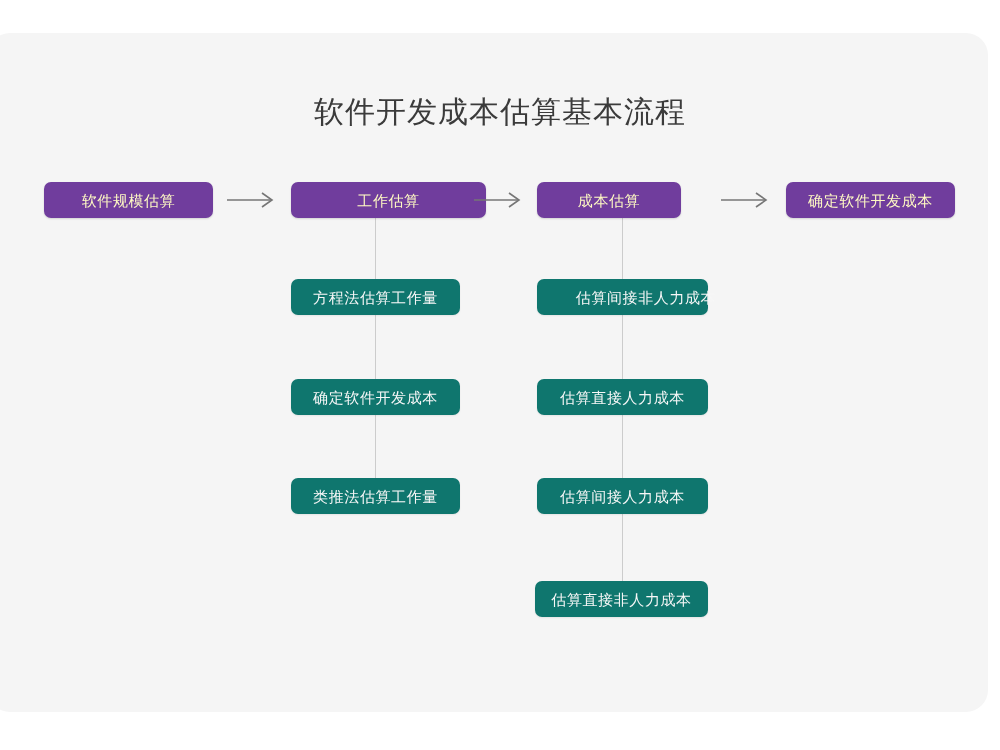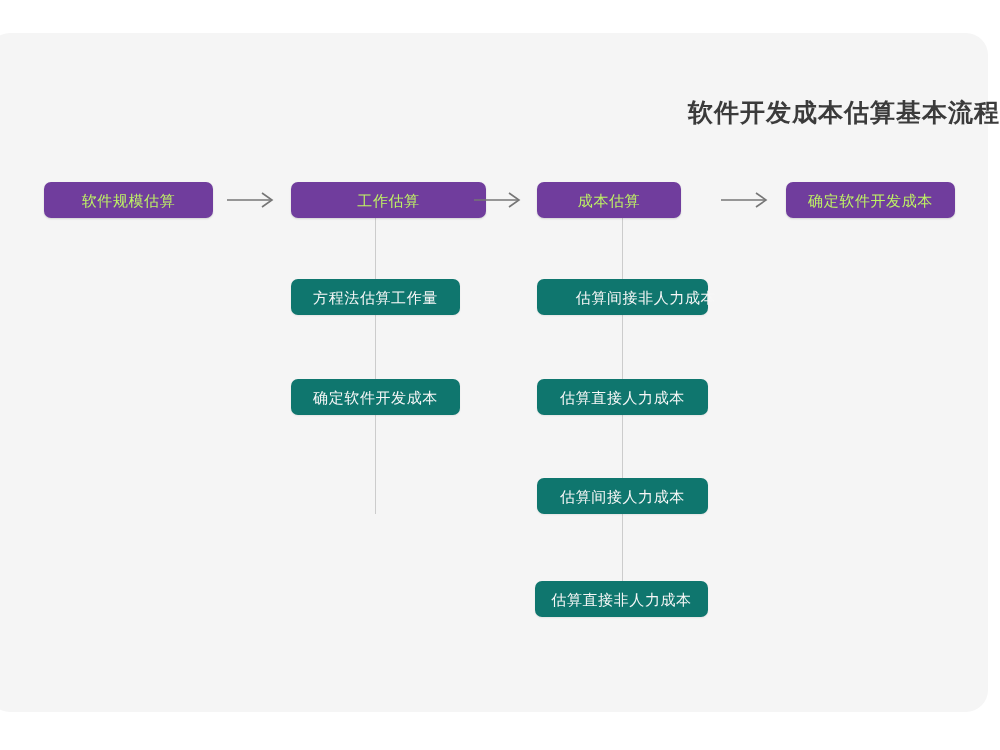--- a/index.html
+++ b/index.html
@@ -29,47 +29,47 @@
     height: 679px;
     background: #f5f5f5;
     border-radius: 22px;
   }
   
   .title {
     position: absolute;
     left: 0;
     top: 92px;
     width: 1000px;
-    text-align: right;
-    font-size: 25px;
+    text-align: center;
+    font-size: 30px;
     line-height: 40px;
     color: #3b3b3b;
     letter-spacing: 1px;
     white-space: nowrap;
-    font-weight: 700;
+    font-weight: 400;
   }
   
   .vline {
     position: absolute;
     width: 1px;
     background: #cccccc;
   }
   
   .node {
     position: absolute;
     box-sizing: border-box;
     display: flex;
     align-items: center;
     justify-content: center;
     border-radius: 7px;
     font-size: 15px;
     line-height: 1;
     letter-spacing: 0.6px;
     white-space: nowrap;
-    color: #bef264;
+    color: #fef9c3;
     height: 36px;
   }
   .node.primary {
     background: #703d9d;
     box-shadow: 0 1px 2px rgba(0,0,0,0.14);
   }
   .node.secondary {
     background: #0f766e;
     color: #f7f7f7;
     box-shadow: 0 1px 2px rgba(0,0,0,0.07);
@@ -122,20 +122,21 @@
     <svg width="52" height="20" viewBox="0 0 52 20" aria-hidden="true">
       <line x1="1" y1="10" x2="45" y2="10" stroke="#767676" stroke-width="1.6"></line>
       <polyline points="36,3 46,10 36,17" fill="none" stroke="#767676" stroke-width="1.6"></polyline>
     </svg>
   </div>
 
   <div class="node secondary" style="left:291px; top:279px; width:169px;">方程法估算工作量</div>
 
   <div class="node secondary" style="left:291px; top:379px; width:169px;">确定软件开发成本</div>
 
+  <div class="node secondary" style="left:291px; top:478px; width:169px;">类推法估算工作量</div>
 
   <div class="node secondary" style="left:537px; top:279px; width:171px;padding-left:47px;">估算间接非人力成本</div>
 
   <div class="node secondary" style="left:537px; top:478px; width:171px;">估算间接人力成本</div>
 
   <div class="node secondary" style="left:537px; top:379px; width:171px;">估算直接人力成本</div>
 
   <div class="node secondary" style="left:535px; top:581px; width:173px;">估算直接非人力成本</div>
 
 </div>

